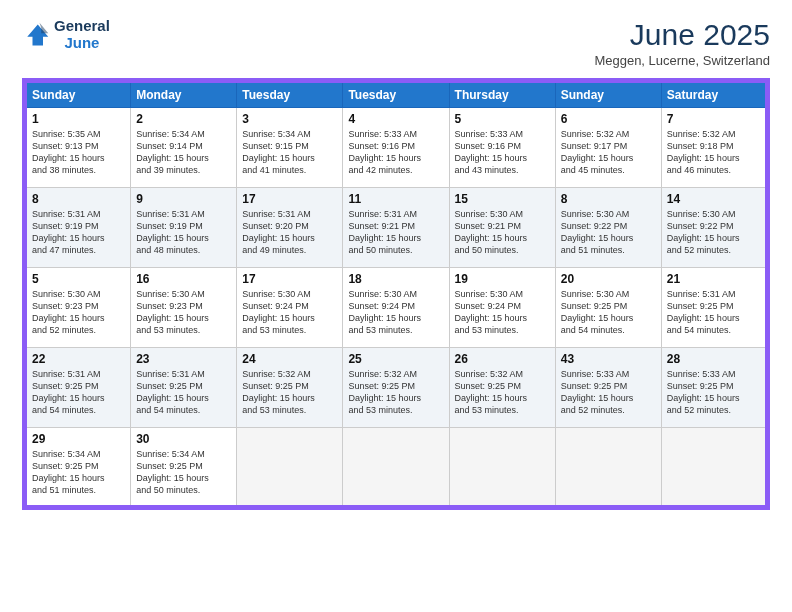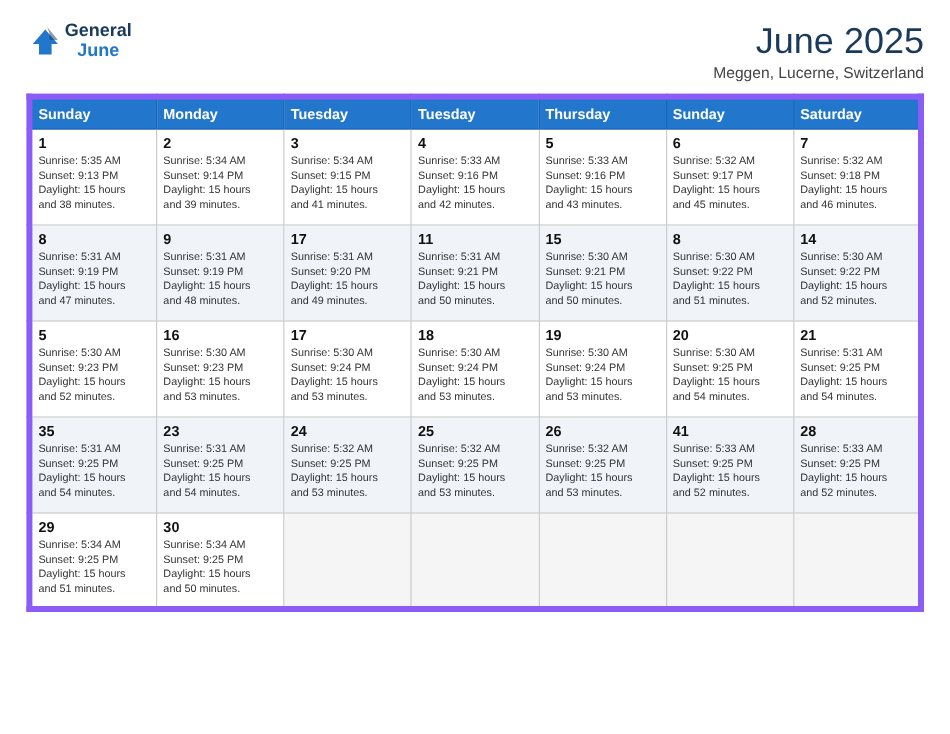--- a/index.html
+++ b/index.html
@@ -277,21 +277,21 @@
           <td>
             <span class="day-num">21</span>
             <div class="day-info" style="white-space: pre-line;">Sunrise: 5:31 AM
 Sunset: 9:25 PM
 Daylight: 15 hours
 and 54 minutes.</div>
           </td>
         </tr>
         <tr class="row-shade">
           <td>
-            <span class="day-num">35</span>
+            <span class="day-num">22</span>
             <div class="day-info" style="white-space: pre-line;">Sunrise: 5:31 AM
 Sunset: 9:25 PM
 Daylight: 15 hours
 and 54 minutes.</div>
           </td>
           <td>
             <span class="day-num">23</span>
             <div class="day-info" style="white-space: pre-line;">Sunrise: 5:31 AM
 Sunset: 9:25 PM
 Daylight: 15 hours
@@ -312,21 +312,21 @@
 and 53 minutes.</div>
           </td>
           <td>
             <span class="day-num">26</span>
             <div class="day-info" style="white-space: pre-line;">Sunrise: 5:32 AM
 Sunset: 9:25 PM
 Daylight: 15 hours
 and 53 minutes.</div>
           </td>
           <td>
-            <span class="day-num">41</span>
+            <span class="day-num">43</span>
             <div class="day-info" style="white-space: pre-line;">Sunrise: 5:33 AM
 Sunset: 9:25 PM
 Daylight: 15 hours
 and 52 minutes.</div>
           </td>
           <td>
             <span class="day-num">28</span>
             <div class="day-info" style="white-space: pre-line;">Sunrise: 5:33 AM
 Sunset: 9:25 PM
 Daylight: 15 hours

